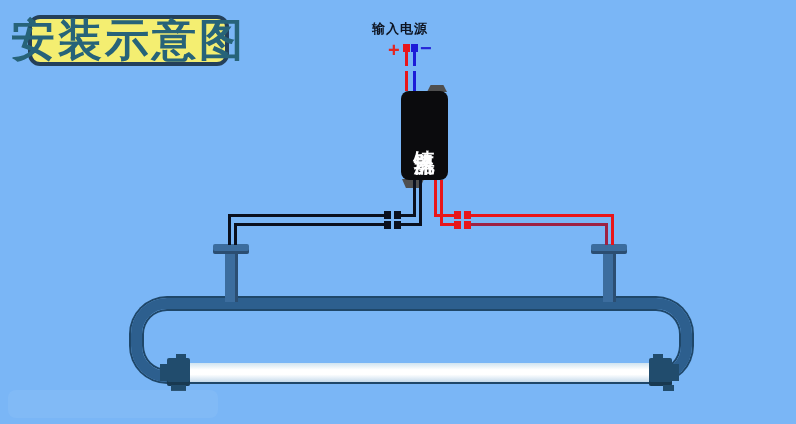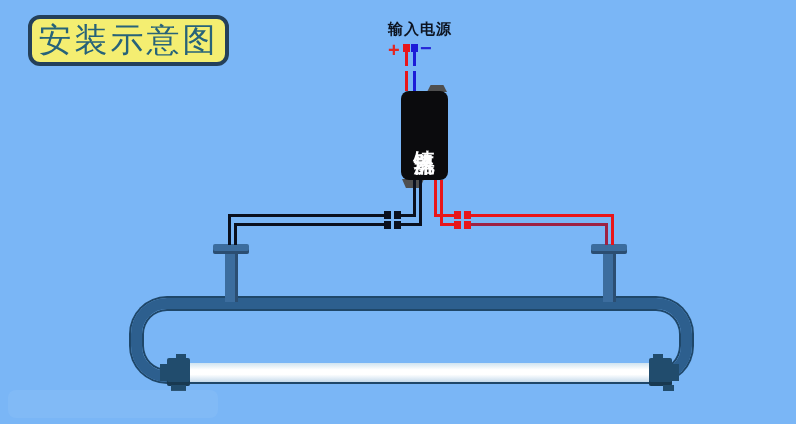--- a/index.html
+++ b/index.html
@@ -6,26 +6,26 @@
   body{font-family:"Liberation Sans","DejaVu Sans",sans-serif;}
   .stage{position:relative;width:796px;height:424px;overflow:hidden;
          background:var(--background,#7ab6f6);}
   .abs{position:absolute;box-sizing:border-box;}
 
   
   .title-box{left:28px;top:15px;width:201px;height:51px;
     background:var(--title_bg,#f4ee71);
     border:4px solid var(--title_border,#24405a);border-radius:12px;
     display:flex;align-items:center;justify-content:center;}
-  .title-text{font-size:33px;font-weight:normal;letter-spacing:3px;
+  .title-text{font-size:44px;font-weight:bold;letter-spacing:3px;
     color:var(--title_text,#276379);white-space:nowrap;}
 
   
-  .power-label{left:372px;top:20px;width:96px;text-align:center;
-    font-size:15px;font-weight:bold;letter-spacing:1px;
+  .power-label{left:372px;top:20px;width:96px;text-align:left;
+    font-size:13px;font-weight:bold;letter-spacing:1px;
     color:var(--power_text,#0d1421);}
   .plus-sign{left:388px;top:39px;font-size:20px;font-weight:bold;
     color:var(--plus_red,#e42520);}
   .minus-sign{left:420px;top:37px;font-size:20px;font-weight:bold;
     color:var(--minus_blue,#2525d8);}
 
   
   .w-red{background:var(--wire_red,#e8151a);}
   .w-dred{background:var(--wire_dark_red,#9d2143);}
   .w-blue{background:var(--wire_blue,#1c1cd8);}

